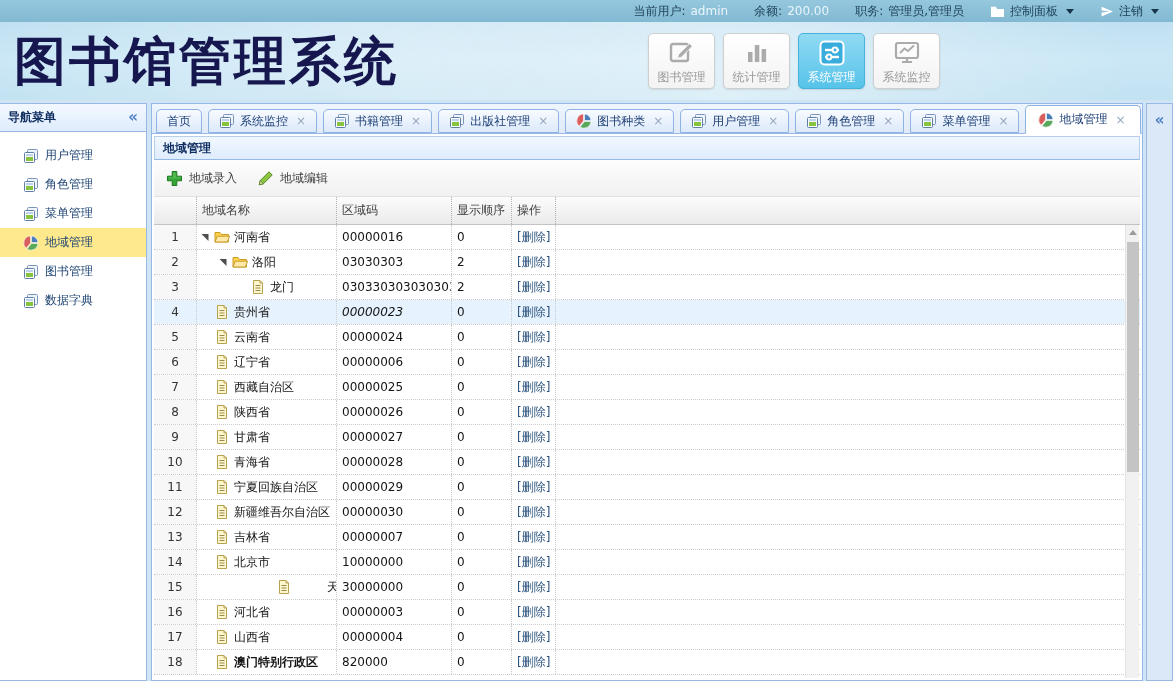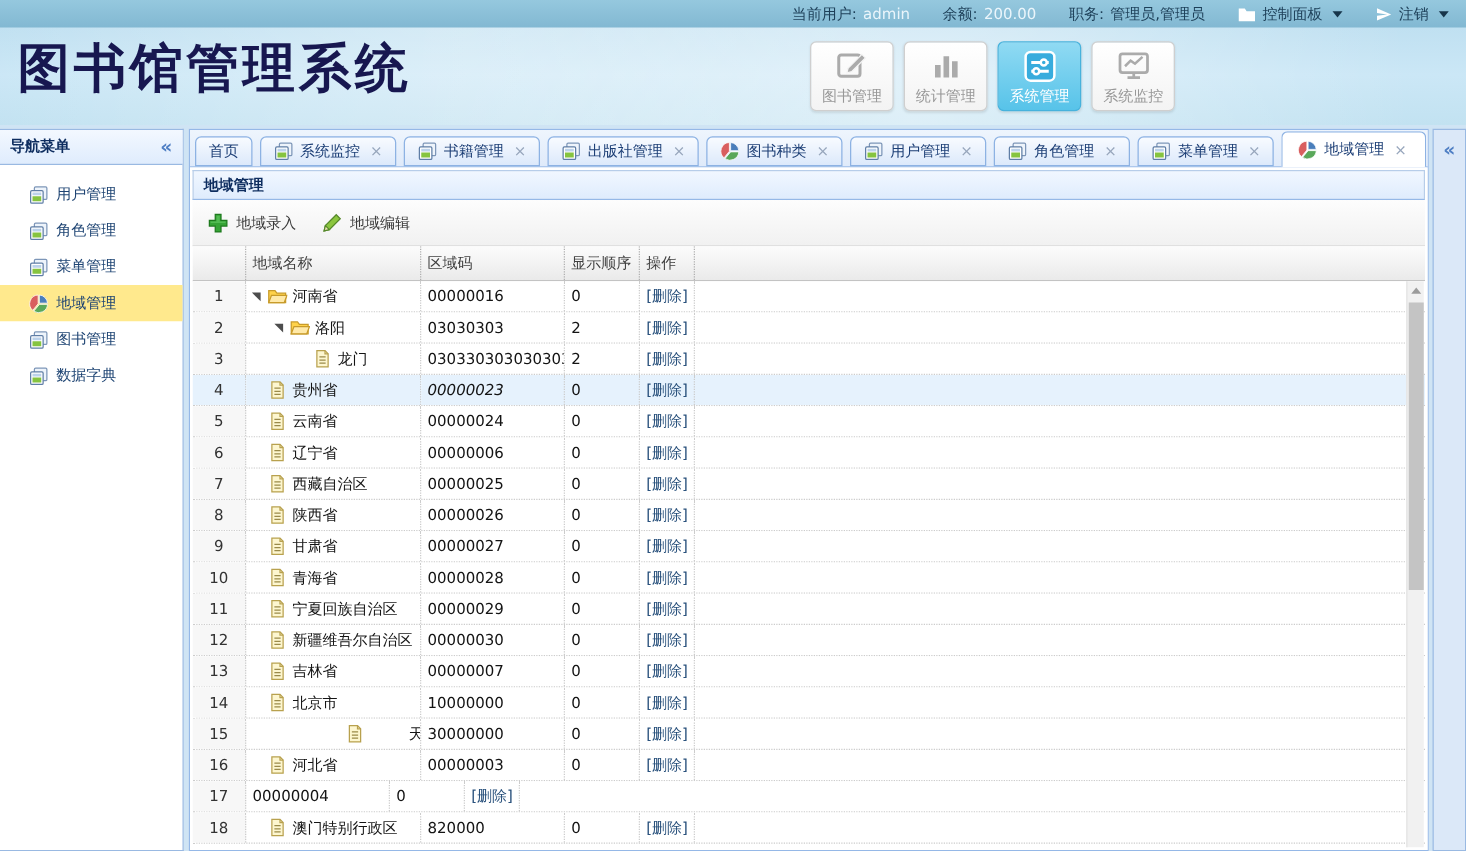--- a/index.html
+++ b/index.html
@@ -13,21 +13,21 @@
       radial-gradient(circle at 62% 90%, rgba(255,255,255,.45) 0%, rgba(255,255,255,0) 55%),
       radial-gradient(circle at 30% 10%, rgba(255,255,255,.35) 0%, rgba(255,255,255,0) 45%),
       linear-gradient(180deg,#b9dcee 0%,#cbe7f6 60%,#c2e2f1 100%); }
   .topstrip { height:22px; background:linear-gradient(#95c8de,#82b8d2);
     display:flex; align-items:center; justify-content:flex-end; gap:26px; padding-right:14px;
     color:#1d3f58; }
   .topstrip .grp { display:flex; align-items:center; gap:5px; }
   .topstrip .val { color:#eaf5fb; }
   .caret { width:0; height:0; border-left:4px solid transparent; border-right:4px solid transparent;
     border-top:5px solid #17354a; margin-left:3px; }
-  .logo { position:absolute; top:27px; left:14px; font-size:42px; font-weight:bold;
+  .logo { position:absolute; top:27px; left:14px; font-size:52px; font-weight:bold;
     letter-spacing:3px; color:#171750; }
 
   .launcher { position:absolute; top:33px; left:648px; display:flex; gap:8px; }
   .lbtn { width:67px; height:56px; border:1px solid #cfcfcf; border-radius:5px;
     background:linear-gradient(#ffffff,#f3f3f3); display:flex; flex-direction:column;
     align-items:center; justify-content:flex-end; padding-bottom:3px; cursor:pointer;
     box-shadow:0 1px 2px rgba(0,0,0,.10); }
   .lbtn .lbl { font-size:12px; color:#989898; line-height:16px; }
   .lbtn .bicon { height:32px; display:flex; align-items:center; justify-content:center; }
   .lbtn.active { background:linear-gradient(#90daf3,#57c3e9); border-color:#47b2dc; }
@@ -736,30 +736,42 @@
               </div>
               <div class="gc" style="width: 115px;">00000003</div>
               <div class="gc" style="width: 60px;">0</div>
               <div class="gc" style="width: 44px;">
                 <span class="action">[删除]</span>
               </div>
               <div class="gc fill"></div>
             </div>
             <div class="grow">
               <div class="gc num" style="width: 43px;">17</div>
+              <div class="gc name" style="width: 140px;">
+                <span class="sp" style="width: 0px;"></span>
+                <span class="sp" style="width: 14px;"></span>
+                <span class="ticon">
+                  <svg width="16" height="16" viewBox="0 0 16 16">
+                    <path d="M3.5 1.5 h6.5 l2.5 2.5 V14.5 h-9 Z" fill="#fdf6cf" stroke="#b8a14e"></path>
+                    <path d="M10 1.5 V4 h2.5" fill="none" stroke="#b8a14e"></path>
+                    <path d="M5.5 6.5 h5 M5.5 9 h5 M5.5 11.5 h5" stroke="#9a8a4a" stroke-width="1" fill="none"></path>
+                  </svg>
+                </span>
+                <span>山西省</span>
+              </div>
               <div class="gc" style="width: 115px;">00000004</div>
               <div class="gc" style="width: 60px;">0</div>
               <div class="gc" style="width: 44px;">
                 <span class="action">[删除]</span>
               </div>
               <div class="gc fill"></div>
             </div>
             <div class="grow">
               <div class="gc num" style="width: 43px;">18</div>
-              <div class="gc name" style="width: 140px;">
+              <div class="gc name" style="width: 140px; font-weight: bold;">
                 <span class="sp" style="width: 0px;"></span>
                 <span class="sp" style="width: 14px;"></span>
                 <span class="ticon">
                   <svg width="16" height="16" viewBox="0 0 16 16">
                     <path d="M3.5 1.5 h6.5 l2.5 2.5 V14.5 h-9 Z" fill="#fdf6cf" stroke="#b8a14e"></path>
                     <path d="M10 1.5 V4 h2.5" fill="none" stroke="#b8a14e"></path>
                     <path d="M5.5 6.5 h5 M5.5 9 h5 M5.5 11.5 h5" stroke="#9a8a4a" stroke-width="1" fill="none"></path>
                   </svg>
                 </span>
                 <span>澳门特别行政区</span>

